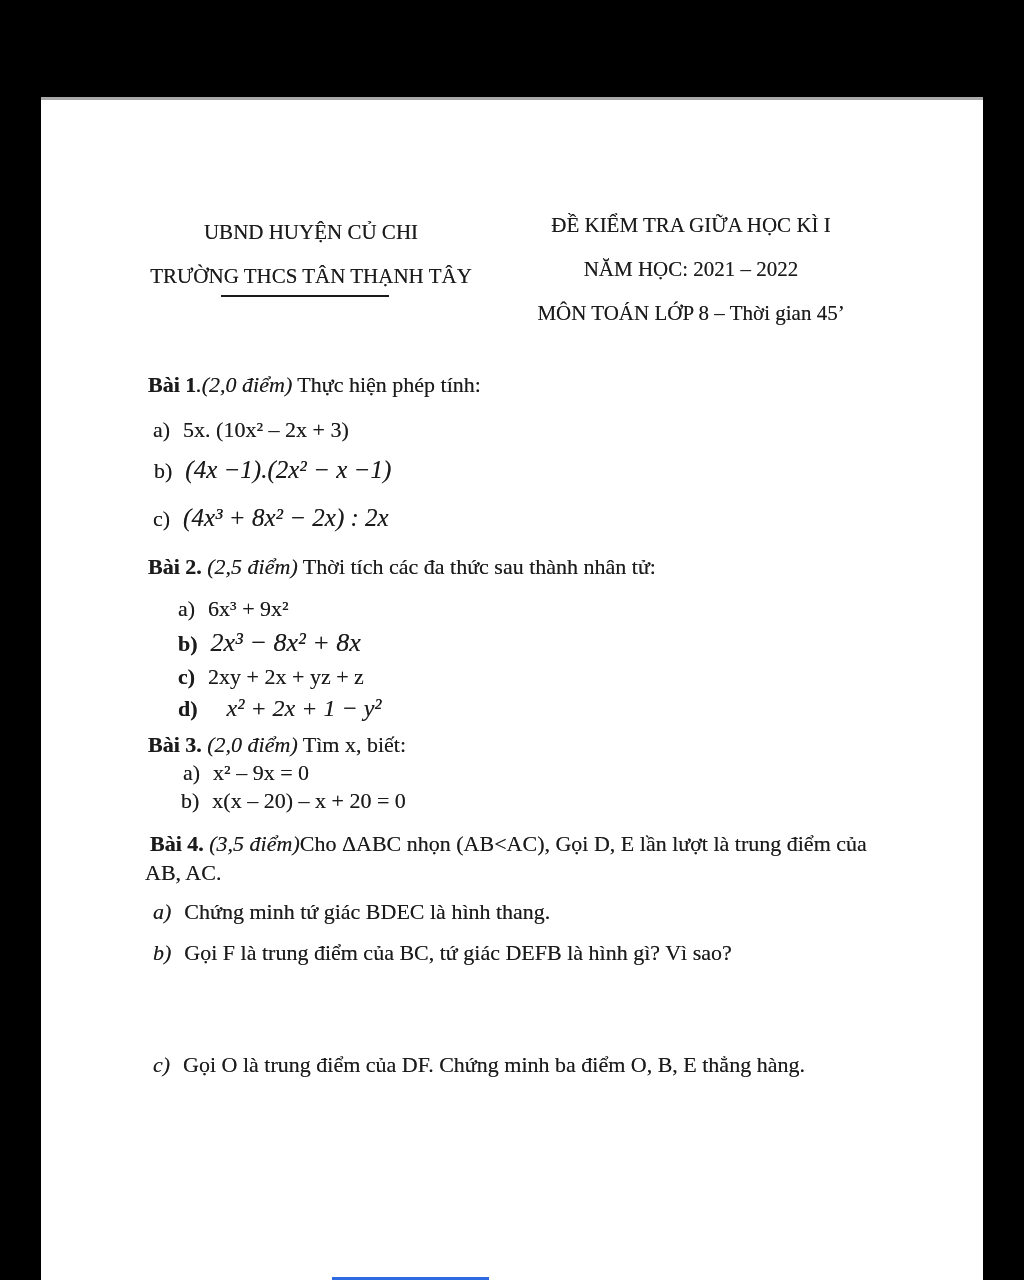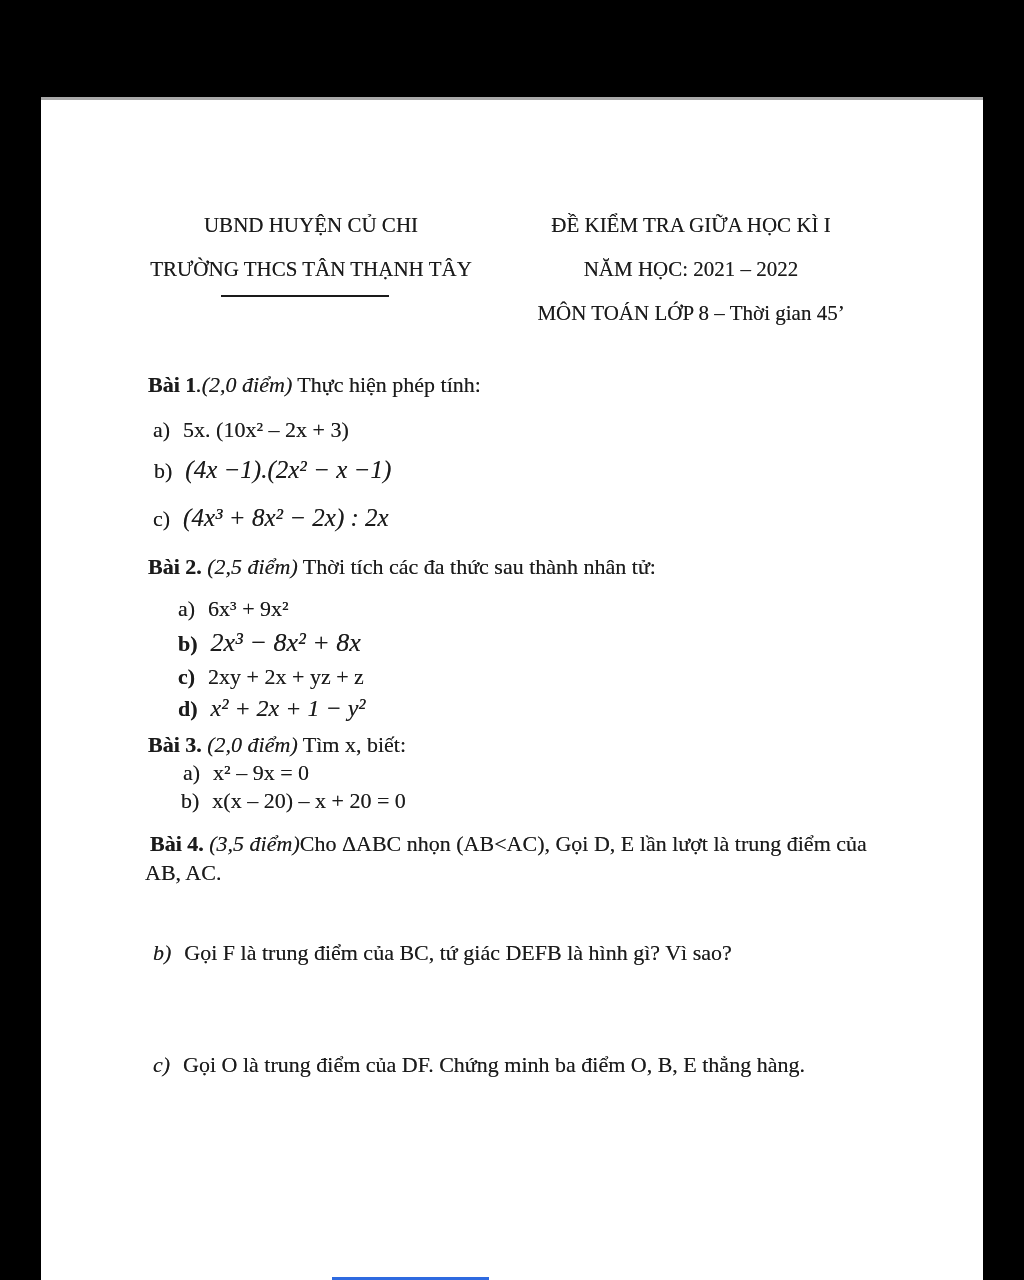--- a/index.html
+++ b/index.html
@@ -8,31 +8,31 @@
     background:#000;
     font-family:"Liberation Serif","DejaVu Serif",serif;
   }
   .page{
     position:absolute;left:41px;top:97px;width:942px;height:1183px;
     background:#fff;border-top:3px solid #a9a9a9;
     color:#1b1b1b;
   }
   .page *{text-shadow:0 0 .6px rgba(0,0,0,.55);}
   .hblock{position:absolute;text-align:center;font-size:21px;line-height:44px;white-space:nowrap;}
-  .hleft{left:80px;top:103px;width:380px;}
+  .hleft{left:80px;top:110px;width:380px;}
   .hright{left:440px;top:103px;width:420px;}
   .hrule{position:absolute;left:180px;top:195px;width:168px;height:2px;background:#1a1a1a;}
   .line{position:absolute;font-size:22px;white-space:nowrap;}
   .pl{display:inline-block;margin-right:13px;font-size:22px;font-style:normal;}
   .plb{font-weight:bold;}
   .pli{font-style:italic;}
   .mi{font-style:italic;}
   .f25{font-size:25px;}
   .f26{font-size:26px;}
-  .f24{font-size:24px;}
+  .f24{font-size:24px;margin-left:16px;}
   b.blabel{font-weight:bold;}
   i.bpts{font-style:italic;}
   
   .b1h{left:107px;top:272px;}
   .b1a{left:112px;top:317px;font-family:Liberation Serif, serif;}
   .b1b{left:113px;top:356px;text-align:right;}
   .b1c{left:112px;top:404px;}
   .b2h{left:107px;top:454px;}
   .b2a{left:137px;top:496px;}
   .b2b{left:137px;top:528px;}
@@ -74,18 +74,19 @@
   <div class="line b2b"><span class="pl plb">b)</span><span class="mi f26">2x³ − 8x² + 8x</span></div>
   <div class="line b2c"><span class="pl plb">c)</span><span>2xy + 2x + yz + z</span></div>
   <div class="line b2d"><span class="pl plb">d)</span><span class="mi f24">x² + 2x + 1 − y²</span></div>
 
   <div class="line b3h"><b class="blabel">Bài 3.</b><i class="bpts"> (2,0 điểm)</i><span> Tìm x, biết:</span></div>
   <div class="line b3a"><span class="pl">a)</span><span>x² – 9x = 0</span></div>
   <div class="line b3b"><span class="pl">b)</span><span>x(x – 20) – x + 20 = 0</span></div>
 
   <div class="line b4h1"><b class="blabel">Bài 4.</b><i class="bpts"> (3,5 điểm)</i><span>Cho ΔABC nhọn (AB&lt;AC), Gọi D, E lần lượt là trung điểm của</span></div>
   <div class="line b4h2">AB, AC.</div>
+  <div class="line b4a"><span class="pl pli">a)</span><span>Chứng minh tứ giác BDEC là hình thang.</span></div>
   <div class="line b4b"><span class="pl pli">b)</span><span>Gọi F là trung điểm của BC, tứ giác DEFB là hình gì? Vì sao?</span></div>
   <div class="line b4c"><span class="pl pli">c)</span><span>Gọi O là trung điểm của DF. Chứng minh ba điểm O, B, E thẳng hàng.</span></div>
 
 </div>
 
 <div class="bottom-blue"></div>
 
 </body></html>

